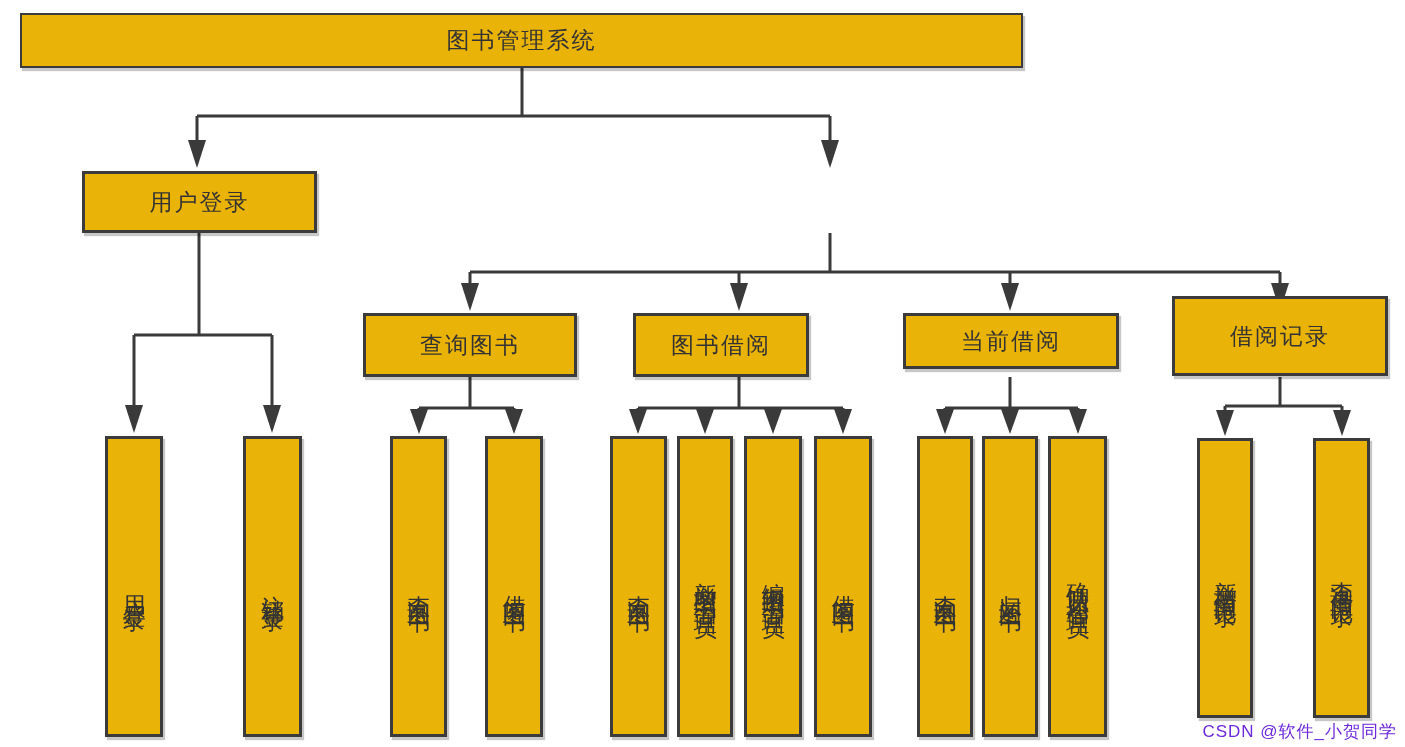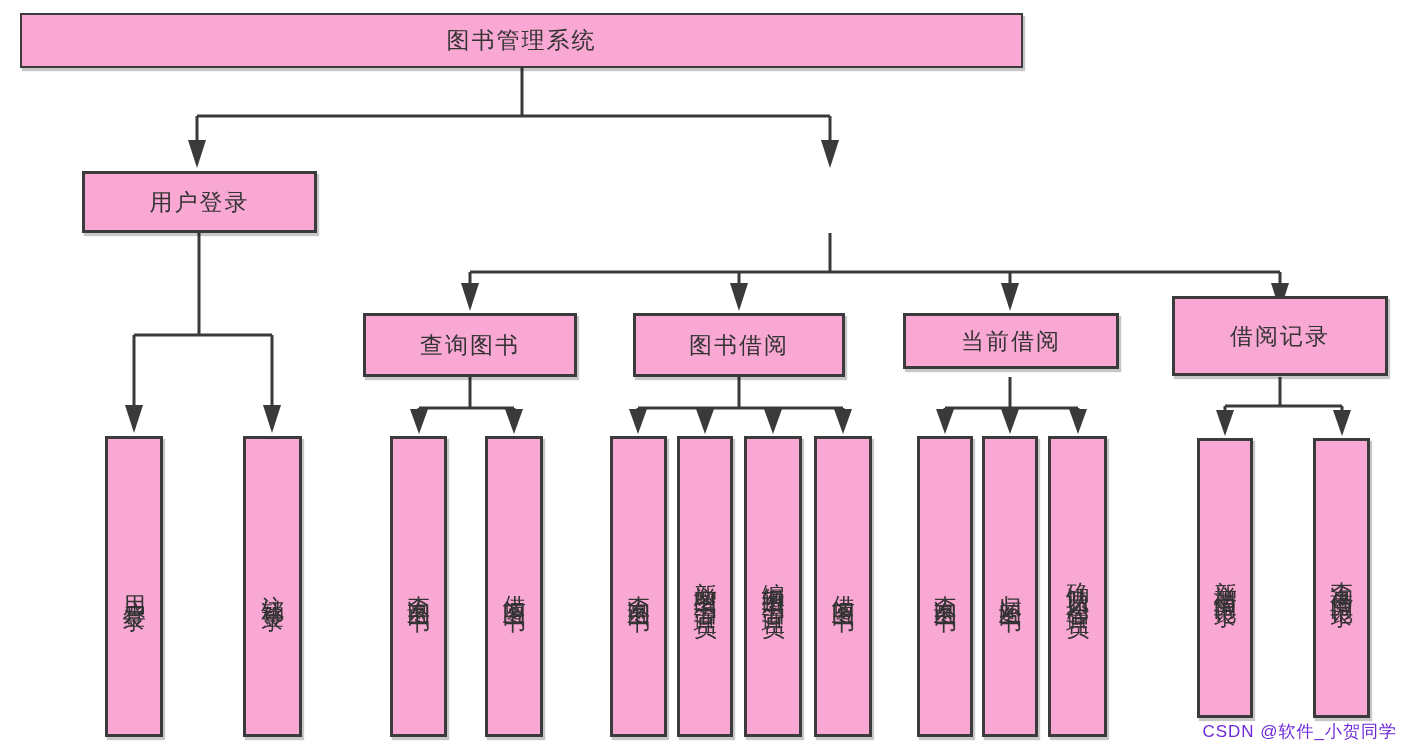--- a/index.html
+++ b/index.html
@@ -20,21 +20,21 @@
     position: absolute;
     left: 0;
     top: 0;
     width: 1405px;
     height: 747px;
     pointer-events: none;
   }
   .node {
     position: absolute;
     box-sizing: border-box;
-    background: #f9a8d4;
+    background: #eab308;
     border: 3px solid #3b3b3b;
     display: flex;
     align-items: center;
     justify-content: center;
     box-shadow: 2px 3px 1px rgba(0,0,0,0.22);
   }
   .node .label {
     font-size: 23px;
     letter-spacing: 2px;
     white-space: nowrap;
@@ -115,21 +115,21 @@
     <span class="label">图书管理系统</span>
   </div>
 
   <div class="node" style="left:82px;top:171px;width:235px;height:62px">
     <span class="label">用户登录</span>
   </div>
 
   <div class="node" style="left:363px;top:313px;width:214px;height:64px">
     <span class="label">查询图书</span>
   </div>
-  <div class="node" style="left:633px;top:313px;width:212px;height:64px">
+  <div class="node" style="left:633px;top:313px;width:176px;height:64px">
     <span class="label">图书借阅</span>
   </div>
   <div class="node" style="left:903px;top:313px;width:216px;height:56px">
     <span class="label">当前借阅</span>
   </div>
   <div class="node" style="left:1172px;top:296px;width:216px;height:80px">
     <span class="label">借阅记录</span>
   </div>
 
   <div class="node v" style="left:105px;top:436px;width:58px;height:301px">

